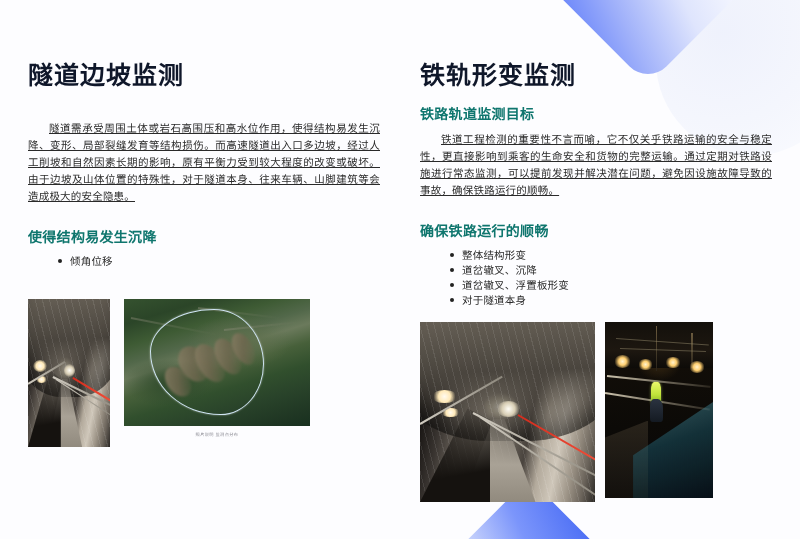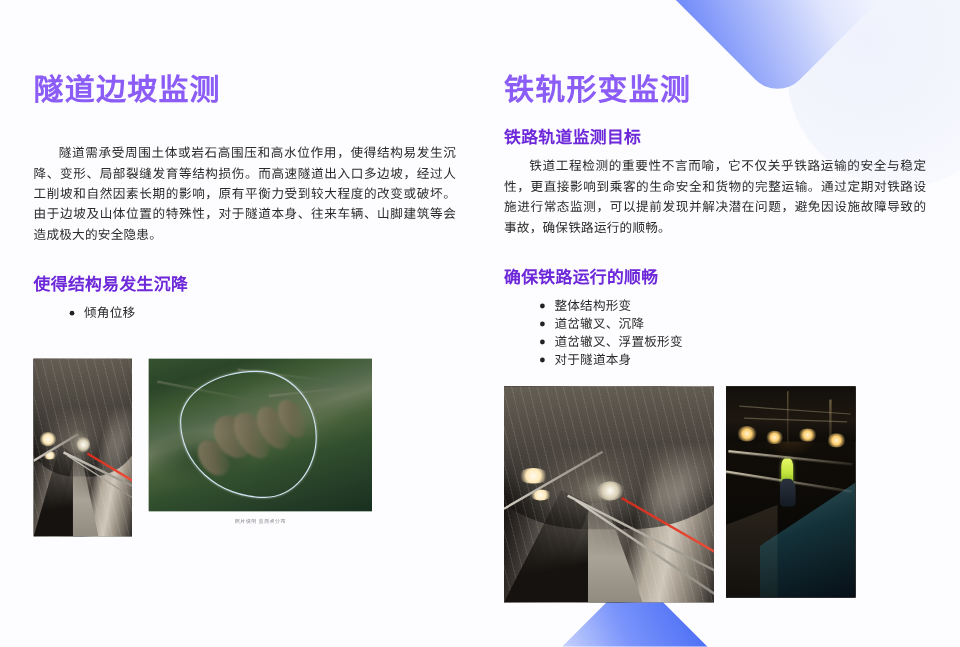--- a/index.html
+++ b/index.html
@@ -74,38 +74,39 @@
   }
   .col-left  { padding-left: 28px;  padding-right: 20px; }
   .col-right { padding-left: 20px;  padding-right: 28px; }
 
   .main-title {
     margin: 0;
     font-size: 25px;
     line-height: 30px;
     font-weight: 700;
     letter-spacing: 1px;
-    color: #8b5cf6;
+    color: #0f172a;
   }
   .sub-title {
     margin: 0;
     font-size: 14px;
     line-height: 20px;
     font-weight: 700;
     letter-spacing: .3px;
-    color: #6d28d9;
+    color: #0f766e;
   }
   .body-text {
     margin: 0;
     font-size: 10.5px;
     line-height: 17px;
     color: #2a2a2a;
     text-align: justify;
     text-indent: 2em;
     letter-spacing: .2px;
+    text-decoration: underline;
   }
 
   .bullet-list {
     list-style: none;
     margin: 0;
     padding: 0 0 0 30px;
   }
   .bullet-list li {
     position: relative;
     font-size: 10.5px;

